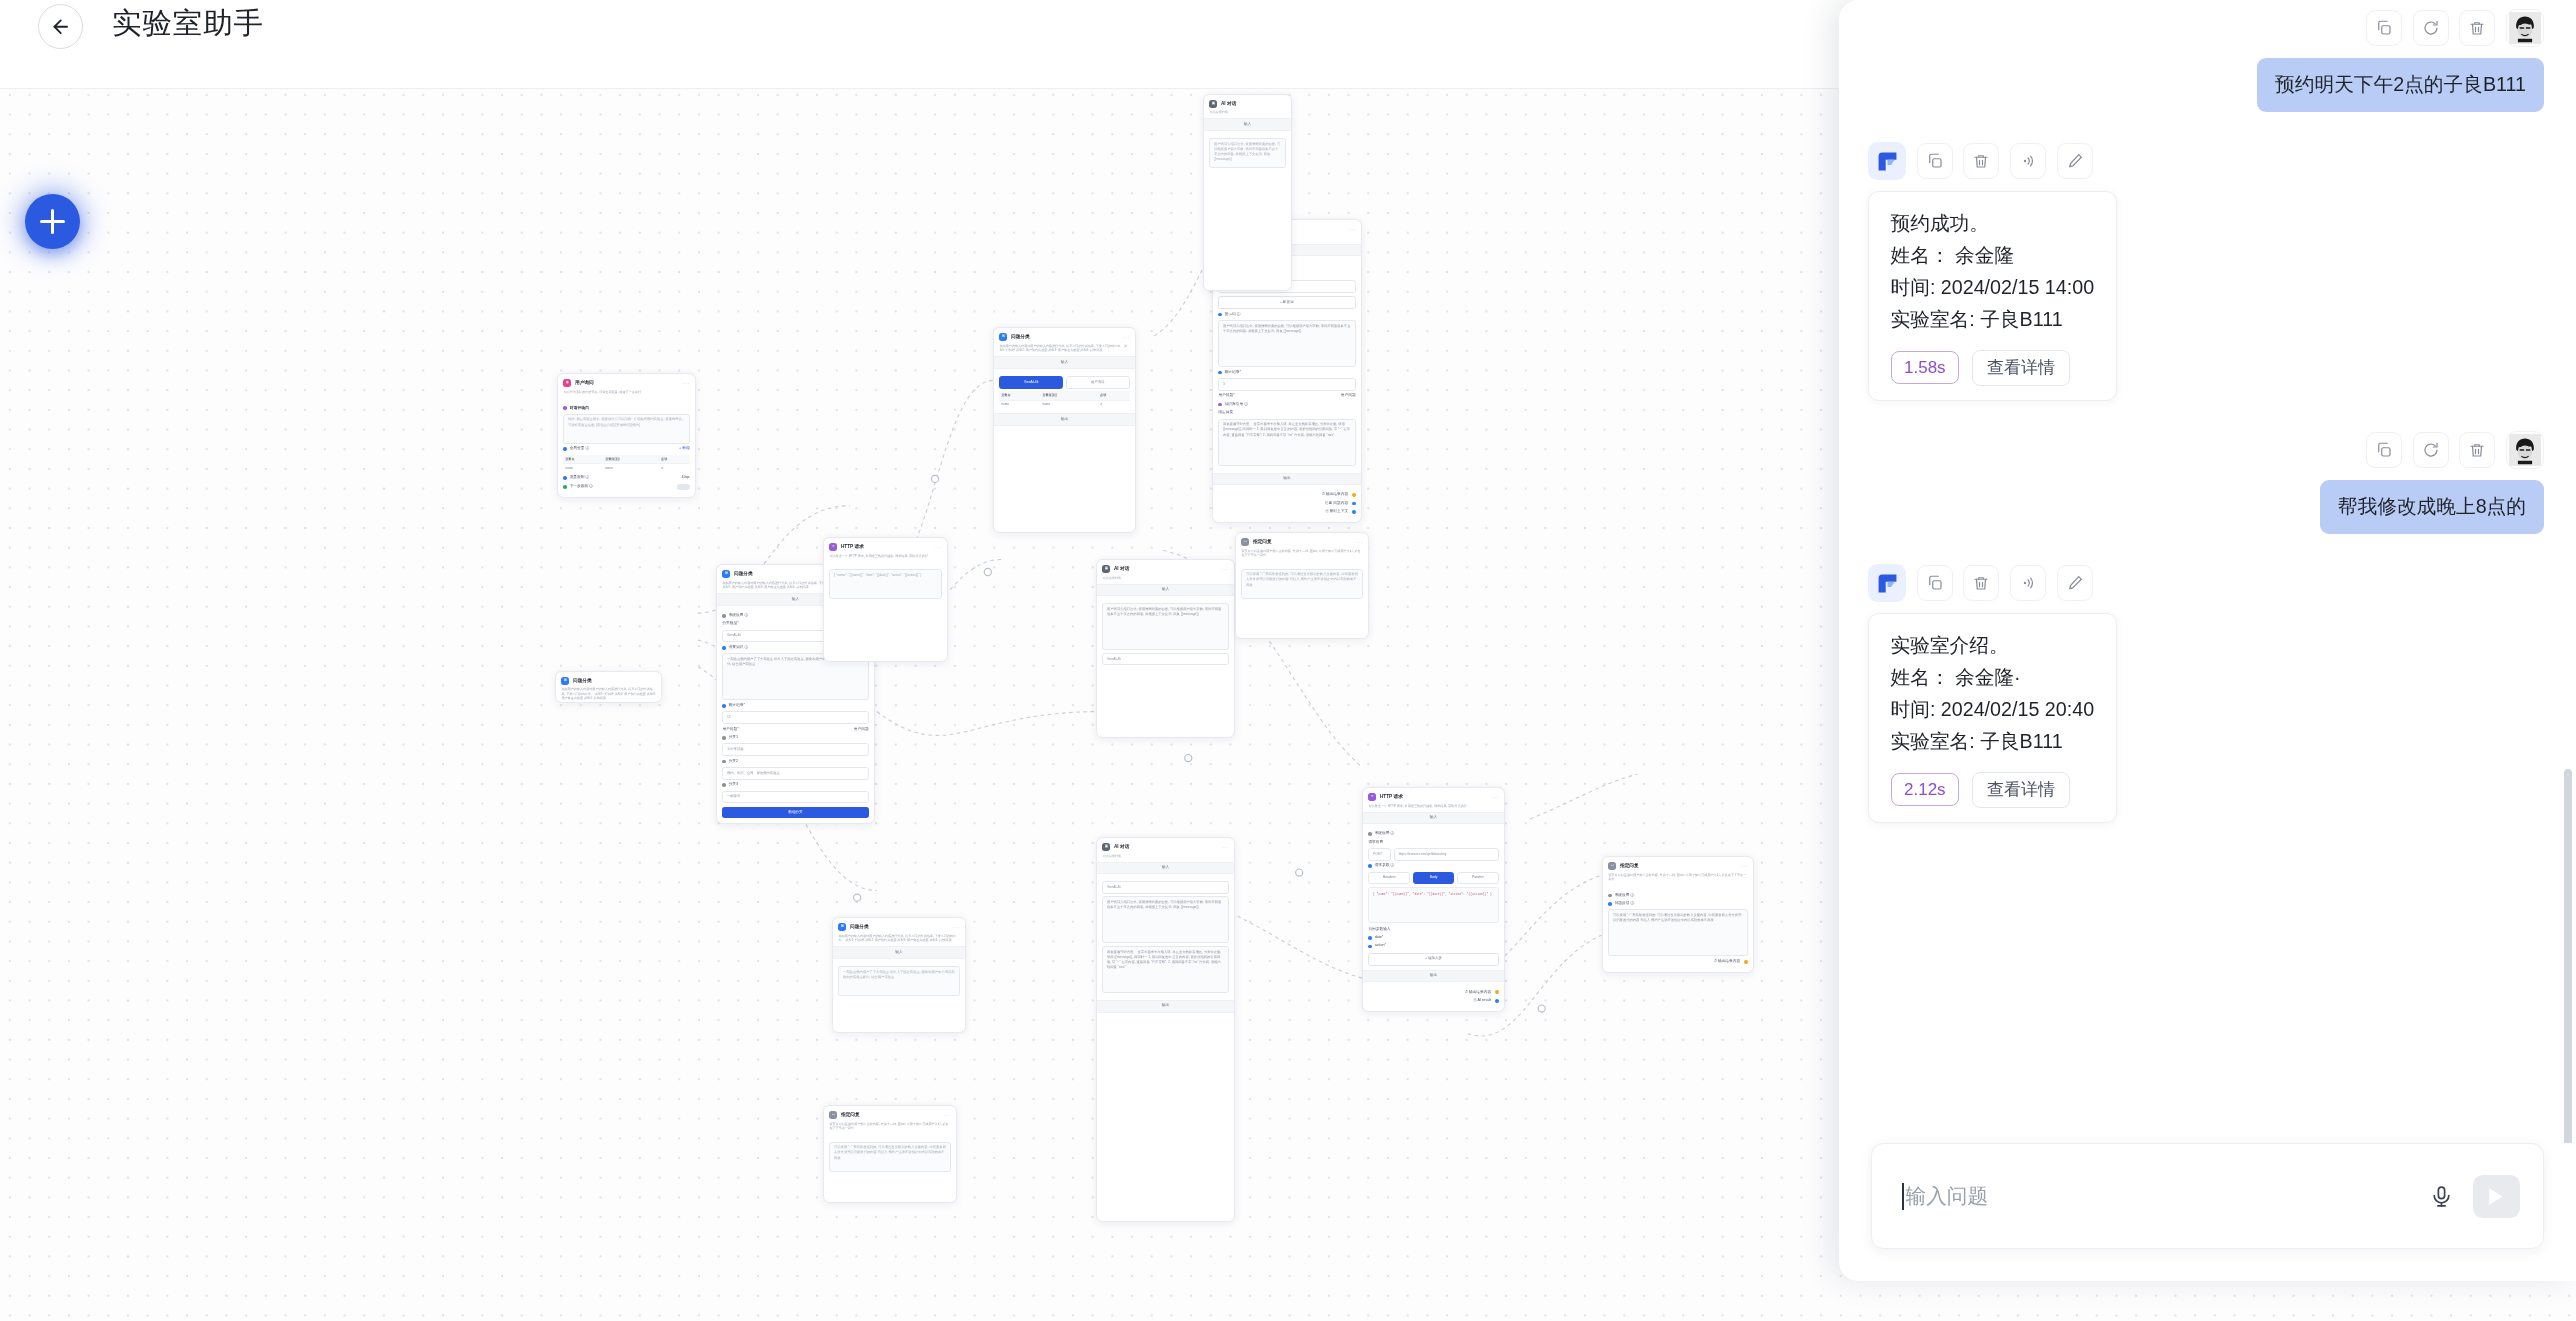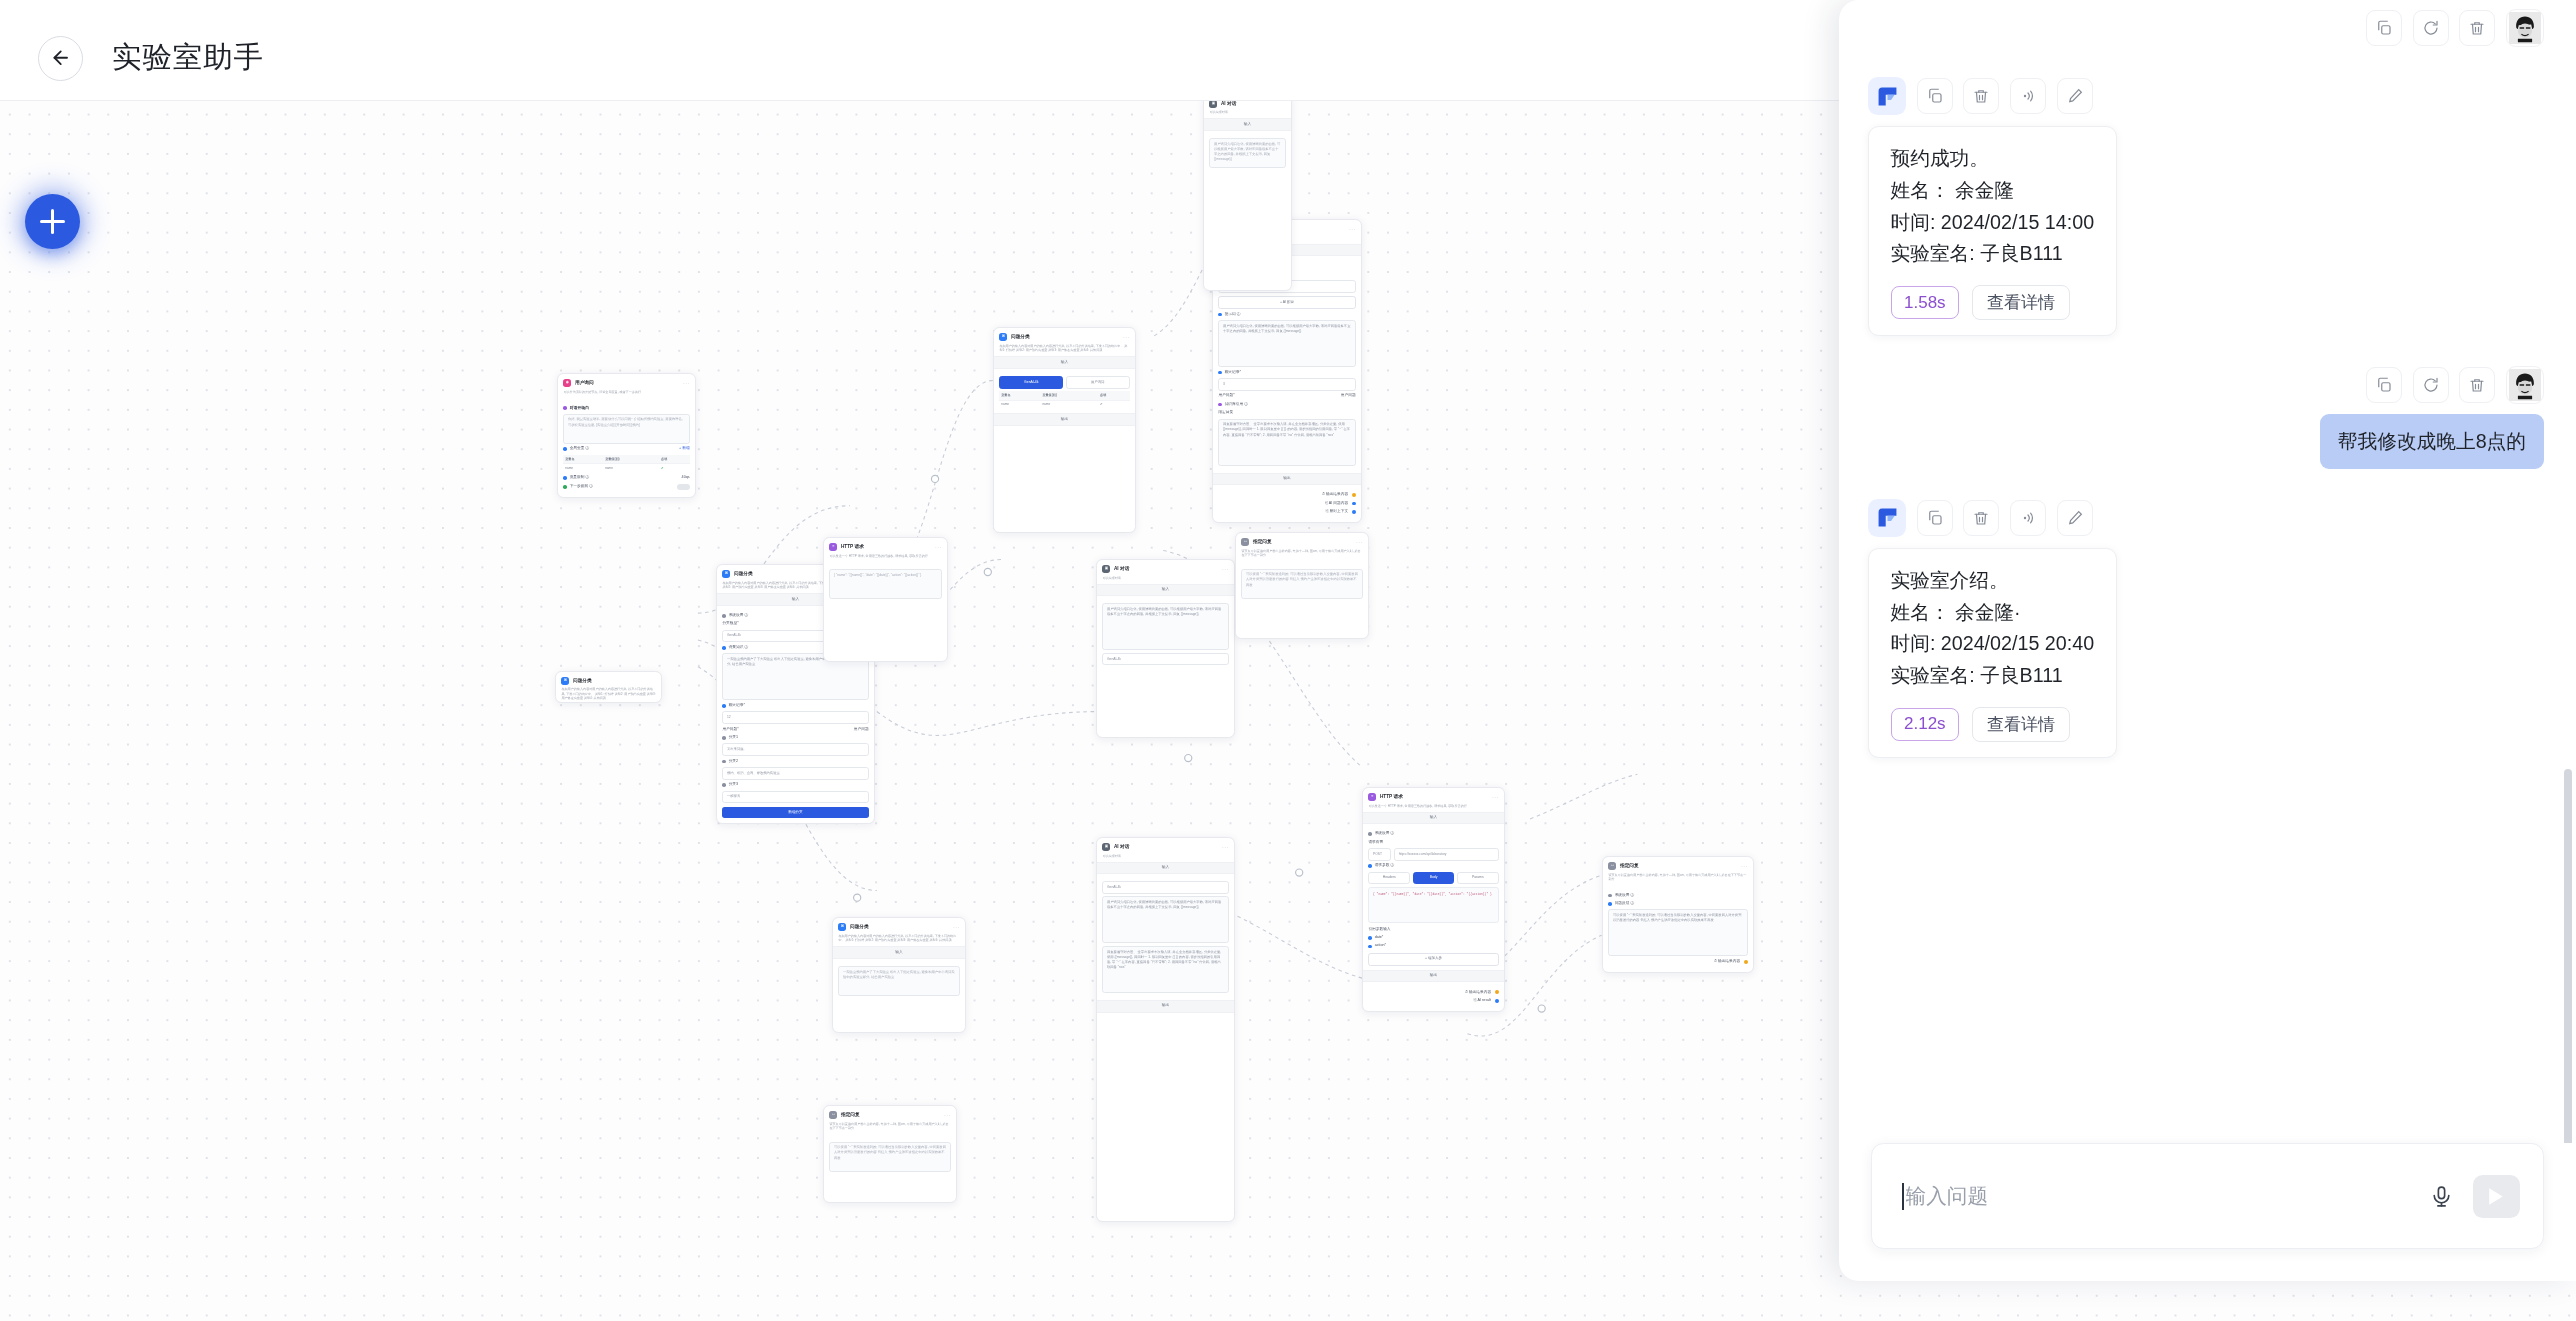--- a/index.html
+++ b/index.html
@@ -6,23 +6,23 @@
   html, body {
     width: 2576px; height: 1322px;
     overflow: hidden;
     font-family: "Liberation Sans", "DejaVu Sans", sans-serif;
     background: #ffffff;
   }
   #app { position: relative; width: 2576px; height: 1322px; background:#fff; }
 
   
   .header {
-    position:absolute; left:0; top:16px; width:2576px; height:85px;
+    position:absolute; left:0; top:4px; width:2576px; height:85px;
     background:#ffffff; border-bottom:0.9px solid #eceef2;
-    display:flex; align-items:center; z-index:5;
+    display:flex; z-index:5;
   }
   .back-btn {
     width:45px; height:45px; margin-left:38px;
     border:0.9px solid #d9dde3; border-radius:50%;
     display:flex; align-items:center; justify-content:center;
     background:#fff; cursor:pointer; color:#1f2329;
   }
   .back-btn svg { width:21.5px; height:21.5px; }
   .app-title {
     margin-left:29px; font-size:29.5px; color:#1f2329; font-weight:400;
@@ -688,20 +688,21 @@
             <svg viewBox="0 0 36 36">
               <rect width="36" height="36" fill="#e9e9e9"></rect>
               <path d="M8 16c0-7 4-11 10-11s10 4 10 11c0 2-1 3-2 3l-1-5-14 1-1 4c-1 0-2-1-2-3z" fill="#1a1a1a"></path>
               <ellipse cx="18" cy="21" rx="8" ry="8" fill="#d8d8d8"></ellipse>
               <path d="M12 18h5M19 18h5" stroke="#1a1a1a" stroke-width="1.6"></path>
               <path d="M14 25q4 3 8 0" stroke="#1a1a1a" stroke-width="1.4" fill="none"></path>
               <path d="M10 30h16v4H10z" fill="#1a1a1a"></path>
               </svg>
           </div>
         </div>
+        <div class="bubble-user">预约明天下午2点的子良B111</div>
       </div>
 
       <div class="msg bot">
         <div class="msg-actions">
           <div class="bot-logo">
             <svg viewBox="0 0 28 28">
               <path d="M4 8a4 4 0 0 1 4-4h16v8H12v12H4z" fill="#2b5ae0"></path>
               <path d="M14 12h8l-4 6h-4z" fill="#8fb4f7"></path>
               </svg>
           </div>

